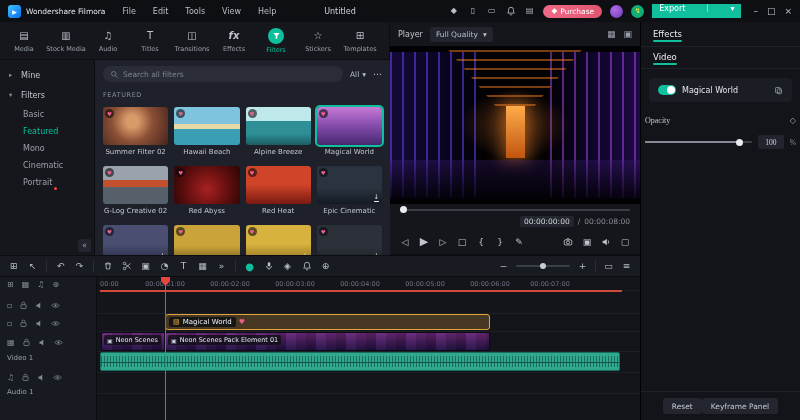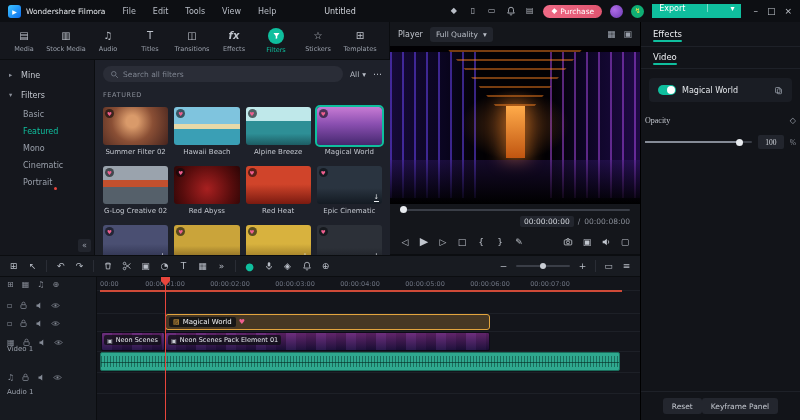--- a/index.html
+++ b/index.html
@@ -576,21 +576,21 @@
             <path d="M2 4.5h2L7 2v8L4 7.5H2z" fill="currentColor"></path>
           </svg>
         </span>
       <span class="ic">
           <svg viewBox="0 0 12 12">
             <path d="M1 6c2-3 8-3 10 0-2 3-8 3-10 0z" fill="none" stroke="currentColor"></path>
             <circle cx="6" cy="6" r="1.4" fill="currentColor"></circle>
           </svg>
         </span>
     </div>
-    <div class="track-label" style="top:68px;">Video 1</div>
+    <div class="track-label" style="top:77px;">Video 1</div>
     <div class="th-row" style="top:91px; height:18px;">
       <span>♫</span>
       <span class="ic">
           <svg viewBox="0 0 12 12">
             <rect x="2.5" y="5" width="7" height="5" rx="1" fill="none" stroke="currentColor"></rect>
             <path d="M4 5V3.5a2 2 0 014 0V5" fill="none" stroke="currentColor"></path>
           </svg>
         </span>
       <span class="ic">
           <svg viewBox="0 0 12 12">

